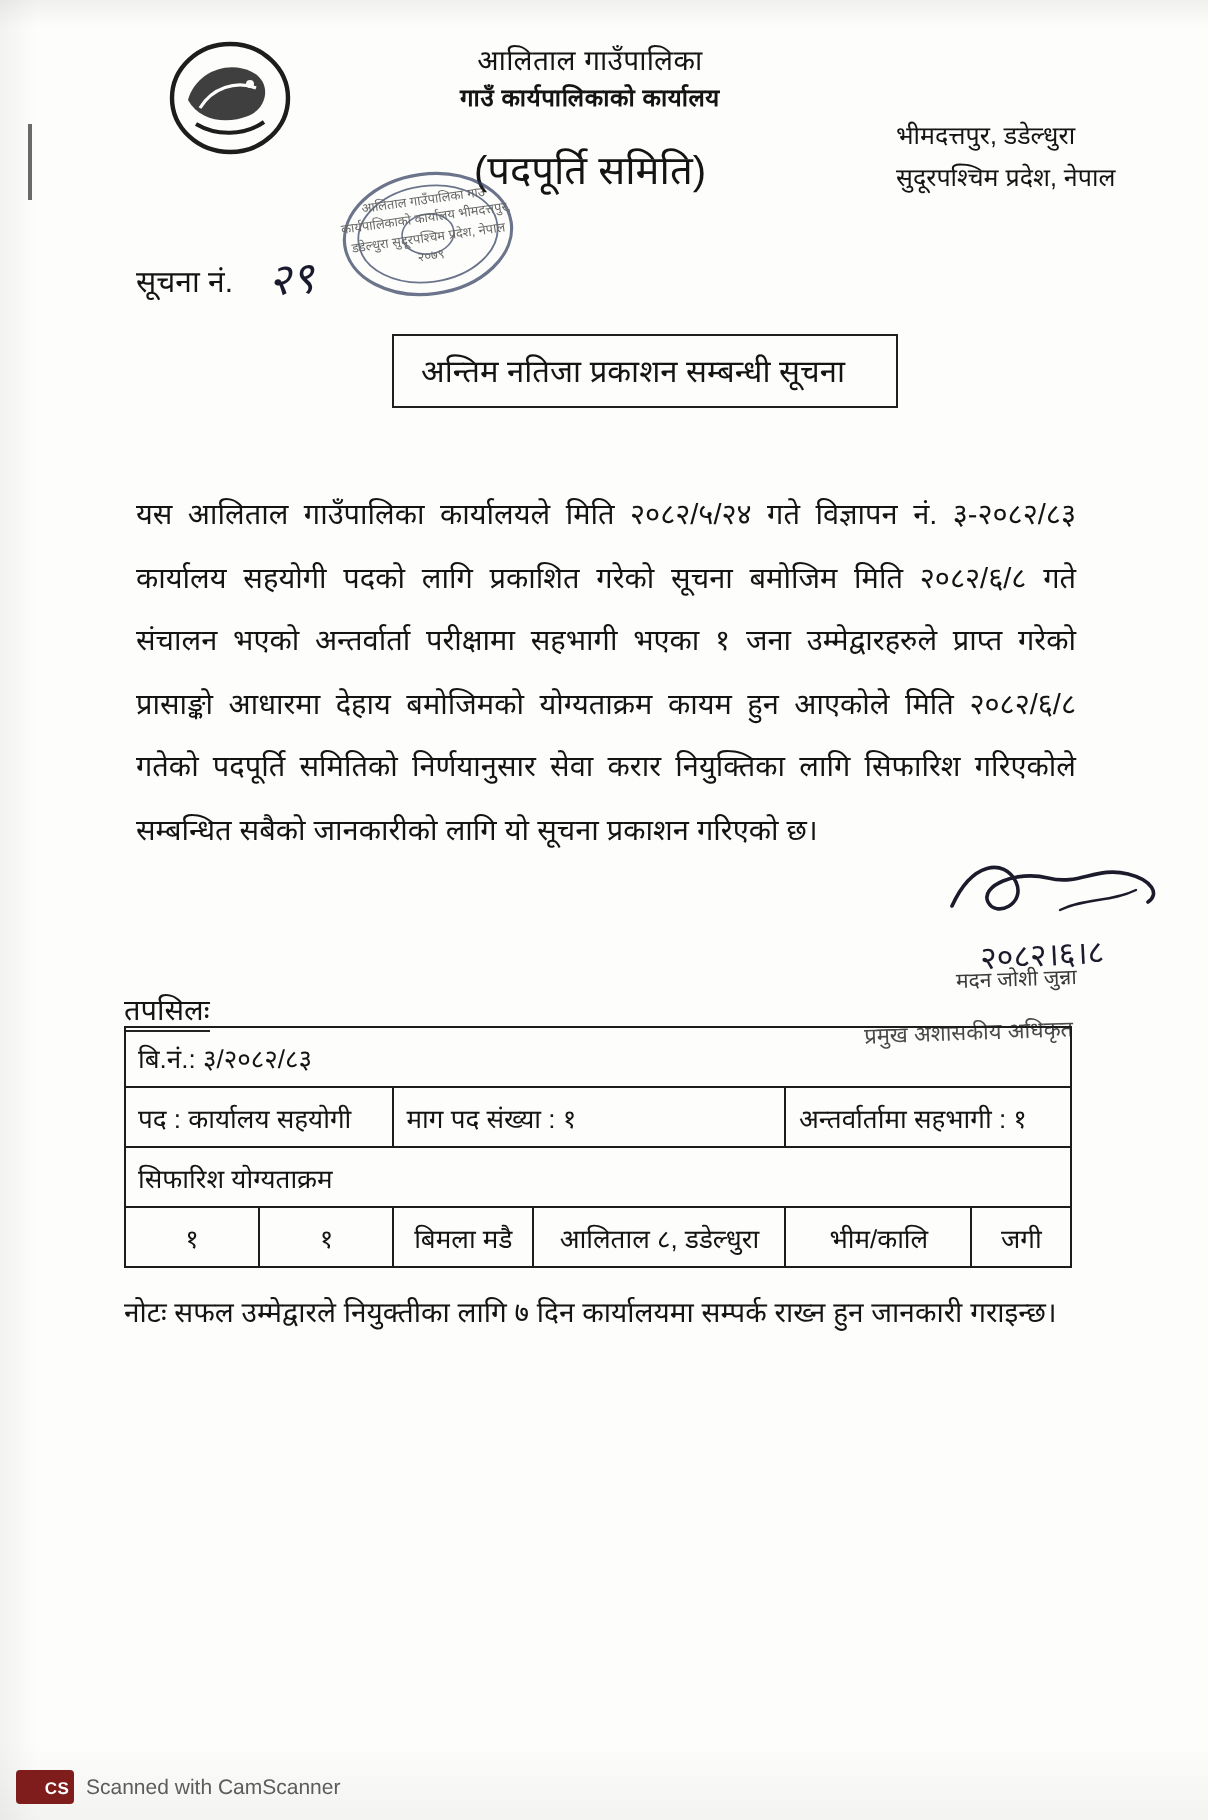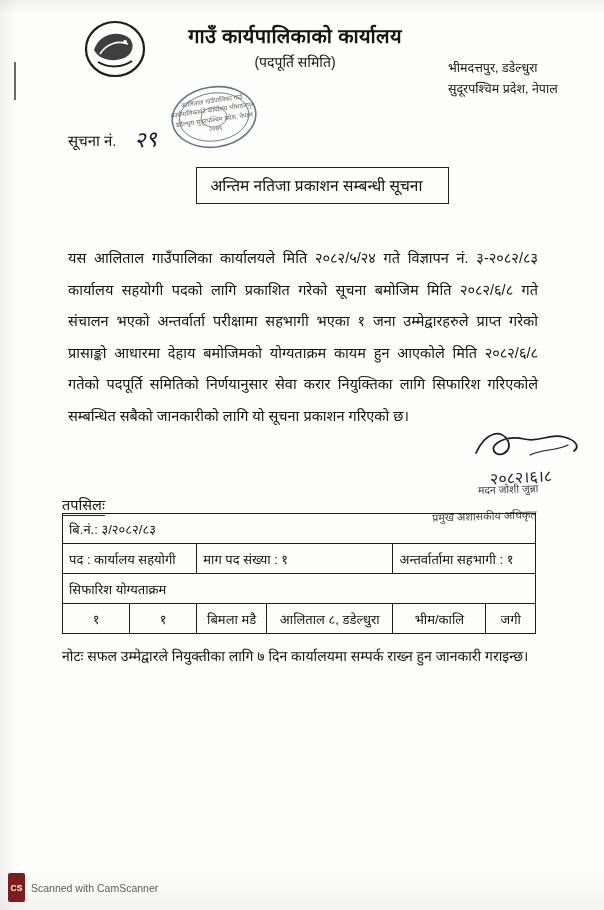--- a/index.html
+++ b/index.html
@@ -61,29 +61,29 @@
     left: 165px; top: 22px;
     width: 260px;
     text-align: center;
     line-height: 1.25;
   }
   .hdr-line1 {
     font-size: 14px;
     letter-spacing: .2px;
   }
   .hdr-line2 {
-    font-size: 20px;
+    font-size: 12px;
     font-weight: bold;
     margin-top: 2px;
     letter-spacing: .3px;
     text-align: center;
   }
   .hdr-line3 {
-    font-size: 14px;
-    margin-top: 5px;
+    font-size: 20px;
+    margin-top: 17px;
   }
   .header-right {
     position: absolute;
     left: 448px; top: 58px;
     font-size: 12.5px;
     line-height: 1.7;
     text-align: left;
   }
 
   
@@ -222,30 +222,31 @@
 
   
   .cs-footer {
     position: absolute;
     left: 8px; bottom: 8px;
     display: flex;
     align-items: center;
     gap: 6px;
   }
   .cs-badge {
-    width: 17px; height: 29px;
+    width: 17px; height: 17px;
     background: #7f1d1d;
     color: #fff;
     font-size: 8.5px;
     font-weight: bold;
     display: flex;
     align-items: center;
     justify-content: center;
     border-radius: 2px;
     letter-spacing: .2px;
+    padding-left: 12px;
   }
   .cs-text {
     font-size: 10.5px;
     color: #5c5c5c;
   }
 </style>
 </head>
 <body>
 
 <div class="page">
@@ -259,20 +260,21 @@
     <svg viewBox="0 0 62 58" width="62" height="58">
       <ellipse cx="31" cy="29" rx="29" ry="27" fill="none" stroke="#1d1d1d" stroke-width="2.2"></ellipse>
       <path d="M10 30 C14 16, 30 10, 42 16 C52 21, 50 34, 40 38 C30 42, 16 41, 10 30 Z" fill="#1d1d1d" opacity="0.85"></path>
       <path d="M16 34 C22 24, 34 20, 44 24" fill="none" stroke="#fdfdfb" stroke-width="1.6"></path>
       <circle cx="41" cy="22" r="2" fill="#fdfdfb"></circle>
       <path d="M14 42 C24 48, 38 48, 48 41" fill="none" stroke="#1d1d1d" stroke-width="2"></path>
     </svg>
   </div>
 
   <div class="header-center">
+    <div class="hdr-line1">आलिताल गाउँपालिका</div>
     <div class="hdr-line2">गाउँ कार्यपालिकाको कार्यालय</div>
     <div class="hdr-line3">(पदपूर्ति समिति)</div>
   </div>
 
   <div class="header-right">
     <div>भीमदत्तपुर, डडेल्धुरा</div>
     <div>सुदूरपश्चिम प्रदेश, नेपाल</div>
   </div>
 
   <div class="seal">

